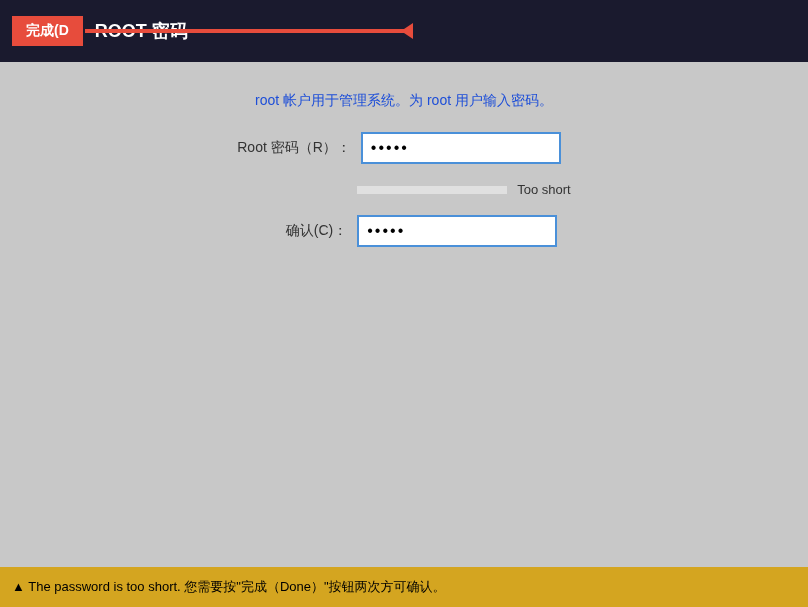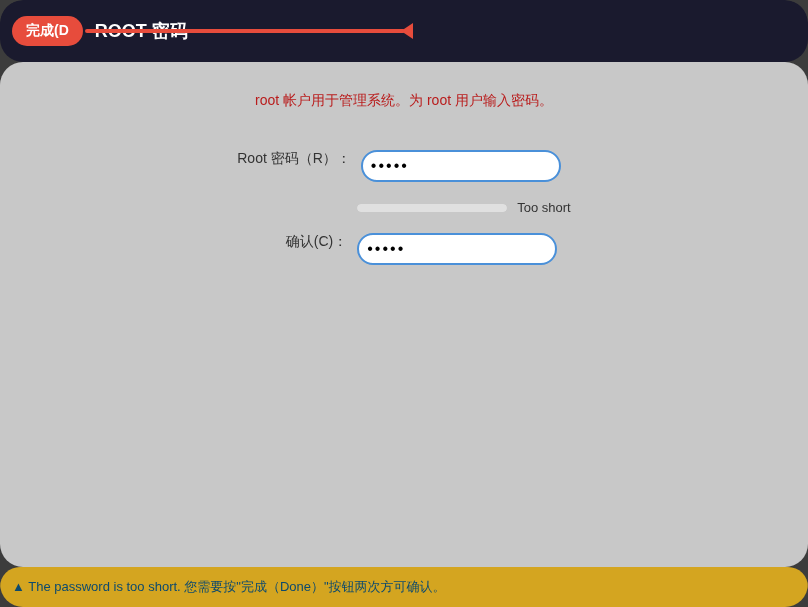--- a/index.html
+++ b/index.html
@@ -1,15 +1,15 @@
 <!DOCTYPE html>
 <html><head>
   <meta charset="utf-8">
   <style>
-    * { margin: 0; padding: 0; box-sizing: border-box; border-radius: 23px; }
+    * { margin: 0; padding: 0; box-sizing: border-box; }
     body {
       width: 808px;
       height: 607px;
       background: #3c3c3c;
       font-family: "WenQuanYi Micro Hei", "Microsoft YaHei", sans-serif;
       font-size: 14px;
       overflow: hidden;
       position: relative;
     }
 
@@ -115,34 +115,34 @@
       width: 100%;
       height: calc(607px - 62px - 40px);
       background: #c8c8c8;
       display: flex;
       flex-direction: column;
       align-items: center;
       padding-top: 30px;
     }
 
     .description {
-      color: #b91c1c;
-      font-size: 14px;
-      margin-bottom: 40px;
+      color: #1d4ed8;
+      font-size: 14px;
+      margin-bottom: 22px;
     }
 
     .form-area {
       display: flex;
       flex-direction: column;
       gap: 18px;
     }
 
     .form-row {
       display: flex;
-      align-items: flex-start;
+      align-items: center;
       gap: 10px;
     }
 
     .form-label {
       color: #333;
       font-size: 14px;
       text-align: right;
       min-width: 110px;
     }
 
@@ -191,21 +191,21 @@
       display: flex;
       align-items: center;
       padding: 0 12px;
       gap: 10px;
       position: absolute;
       bottom: 0;
       left: 0;
     }
 
     .warning-text {
-      color: #0c4a6e;
+      color: #000000;
       font-size: 13px;
     }
   </style>
 </head>
 <body>
 
 <div class="header">
   <div class="header-left">
     <button class="done-button">完成(D</button>
     <div class="arrow-indicator"></div>

